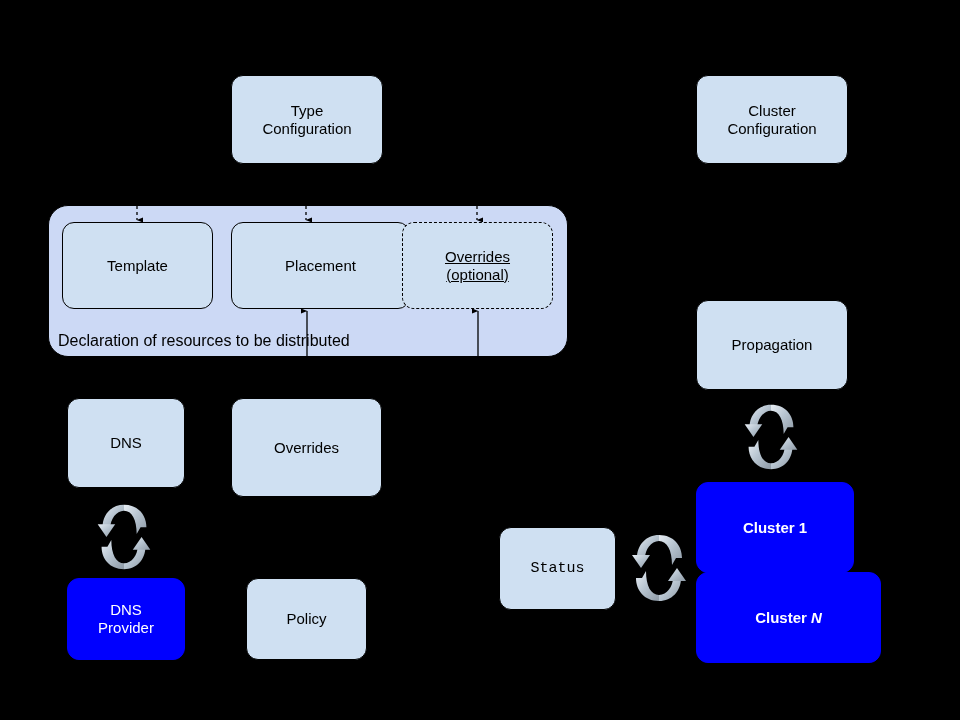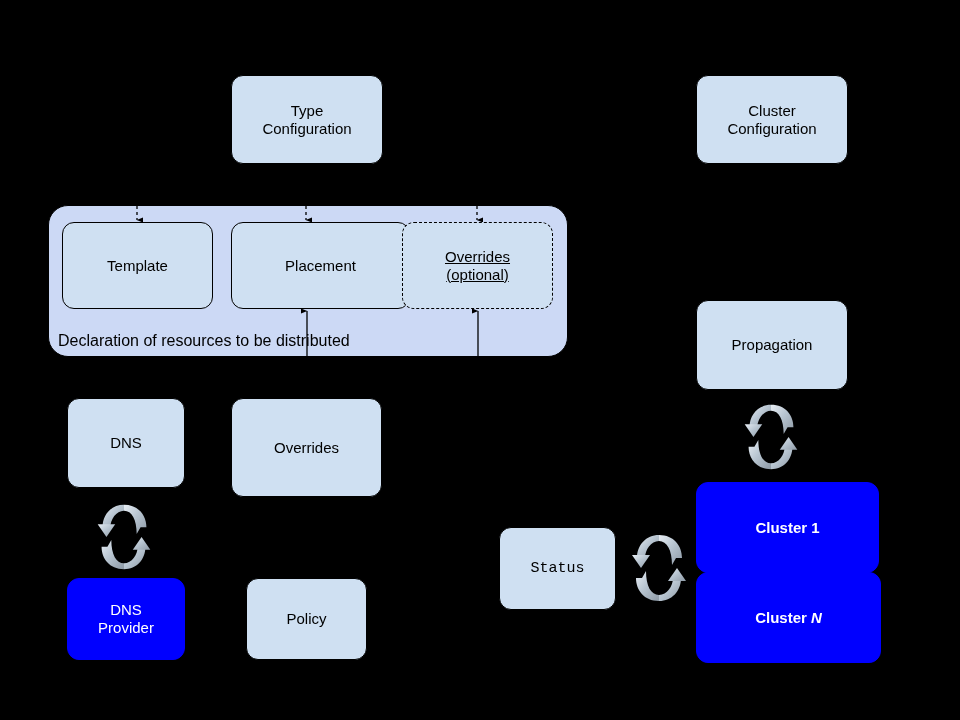--- a/index.html
+++ b/index.html
@@ -128,21 +128,21 @@
       <div class="node" style="left: 62px; top: 222px; width: 151px; height: 87px;"><div>Template</div></div>
       <div class="node" style="left: 231px; top: 222px; width: 179px; height: 87px;"><div>Placement</div></div>
       <div class="node dashdot" style="left: 402px; top: 222px; width: 151px; height: 87px; text-decoration: underline;"><div><span class="main">Overrides</span><span class="sub">(optional)</span></div></div>
       <div class="node" style="left: 67px; top: 398px; width: 118px; height: 90px;"><div>DNS</div></div>
       <div class="node" style="left: 231px; top: 398px; width: 151px; height: 99px;"><div>Overrides</div></div>
       <div class="node blue" style="left: 67px; top: 578px; width: 118px; height: 82px;"><div>DNS
 Provider</div></div>
       <div class="node" style="left: 246px; top: 578px; width: 121px; height: 82px;"><div>Policy</div></div>
       <div class="node" style="left: 499px; top: 527px; width: 117px; height: 83px; font-family: Liberation Mono, monospace;"><div>Status</div></div>
       <div class="node" style="left: 696px; top: 300px; width: 152px; height: 90px;"><div>Propagation</div></div>
-      <div class="node blue bold" style="left: 696px; top: 482px; width: 183px; height: 91px;"><div>Cluster 1</div></div>
+      <div class="node blue bold" style="left: 696px; top: 482px; width: 158px; height: 91px;"><div>Cluster 1</div></div>
       <div class="node blue bold" style="left: 696px; top: 572px; width: 185px; height: 91px;"><div><span>Cluster </span><span class="ital">N</span></div></div>
     </div>
 
   <div id="sync-layer">
       <svg class="sync" viewBox="0 0 62 80" width="62" height="78" style="left: 93px; top: 498px;">
         <defs>
           <linearGradient id="grad-dns-sync" x1="0" y1="0" x2="1" y2="1">
             <stop offset="0%" stop-color="#e8eef4"></stop>
             <stop offset="45%" stop-color="#b9c6d2"></stop>
             <stop offset="100%" stop-color="#8e9aa6"></stop>

